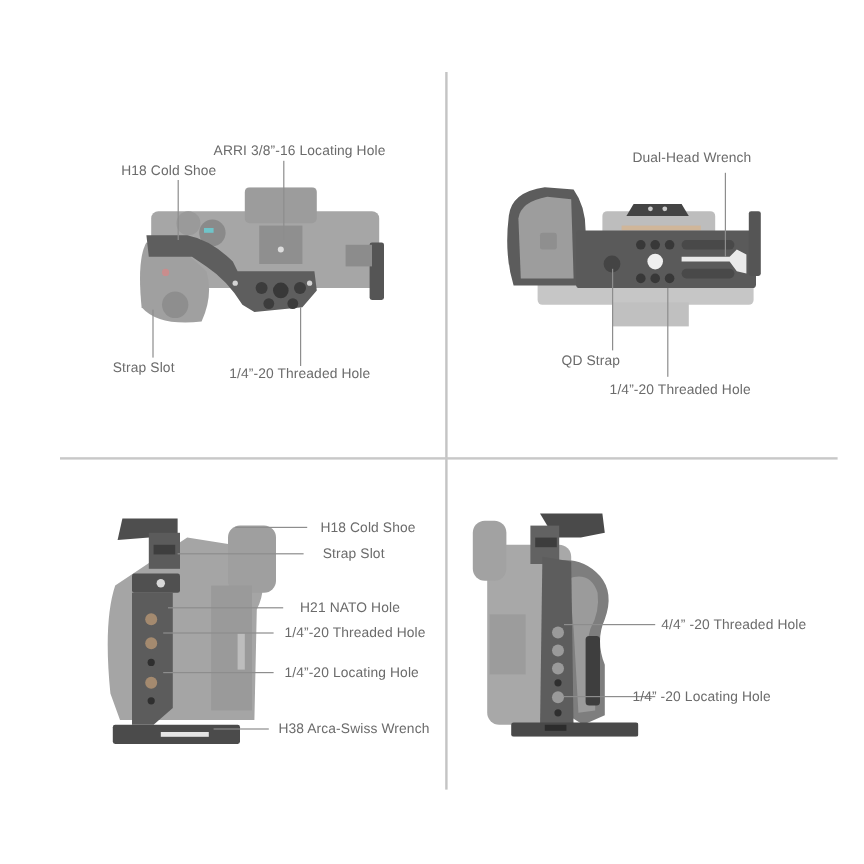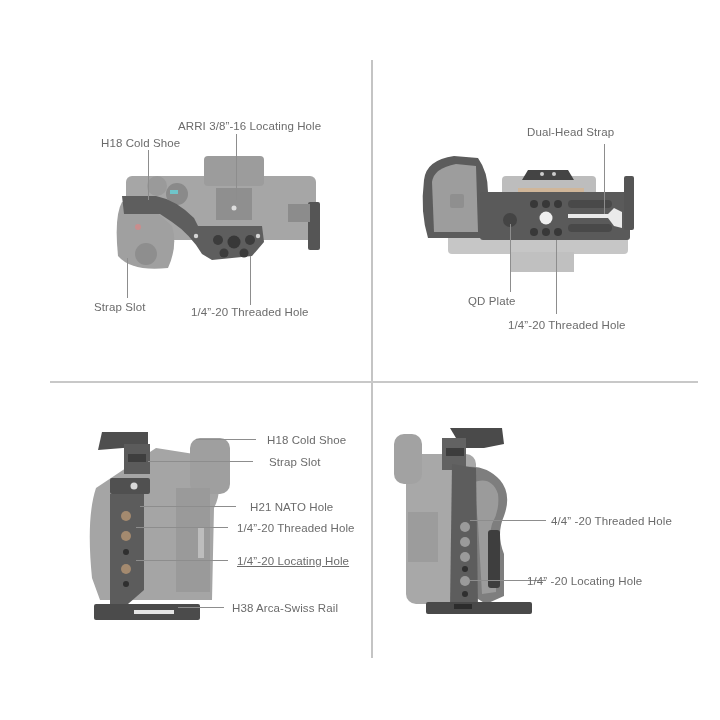--- a/index.html
+++ b/index.html
@@ -85,24 +85,24 @@
       <circle cx="128" cy="80" r="4" fill="#383838"></circle>
       <circle cx="140" cy="80" r="4" fill="#383838"></circle>
       <rect x="150" y="48" width="44" height="8" rx="4" fill="#494949"></rect>
       <rect x="150" y="72" width="44" height="8" rx="4" fill="#494949"></rect>
       <path d="M150 62 L190 62 L196 56 L204 60 L204 76 L196 74 L190 66 L150 66 Z" fill="#eaeaea"></path>
       <rect x="206" y="24" width="10" height="54" rx="2" fill="#555"></rect>
     </svg>
   </div>
 
   <div class="leader" style="left:604px;top:144px;width:1px;height:70px;"></div>
-  <div class="label" style="left:527px;top:125px;">Dual-Head Strap</div>
+  <div class="label" style="left:527px;top:125px;">Dual-Head Wrench</div>
 
   <div class="leader" style="left:510px;top:224px;width:1px;height:68px;"></div>
-  <div class="label" style="left:468px;top:294px;">QD Plate</div>
+  <div class="label" style="left:468px;top:294px;">QD Strap</div>
 
   <div class="leader" style="left:556px;top:240px;width:1px;height:74px;"></div>
   <div class="label" style="left:508px;top:318px;">1/4”-20 Threaded Hole</div>
 
   <div class="illus" style="left:86px;top:428px;">
     <svg width="148" height="192" viewBox="0 0 148 192">
 
       <path d="M10 60 Q0 90 6 150 L14 172 L126 172 L128 80 Q138 60 128 40 L108 26 L70 20 L40 40 Z" fill="#a5a5a5"></path>
       <rect x="104" y="10" width="40" height="56" rx="10" fill="#9f9f9f"></rect>
       <rect x="90" y="60" width="34" height="104" fill="#9a9a9a"></rect>
@@ -132,24 +132,24 @@
   <div class="leader" style="left:148px;top:461px;width:105px;height:1px;"></div>
   <div class="label" style="left:269px;top:455px;">Strap Slot</div>
 
   <div class="leader" style="left:140px;top:506px;width:96px;height:1px;"></div>
   <div class="label" style="left:250px;top:500px;">H21 NATO Hole</div>
 
   <div class="leader" style="left:136px;top:527px;width:92px;height:1px;"></div>
   <div class="label" style="left:237px;top:521px;">1/4”-20 Threaded Hole</div>
 
   <div class="leader" style="left:136px;top:560px;width:92px;height:1px;"></div>
-  <div class="label" style="left:237px;top:554px;text-decoration:underline;">1/4”-20 Locating Hole</div>
+  <div class="label" style="left:237px;top:554px;">1/4”-20 Locating Hole</div>
 
   <div class="leader" style="left:178px;top:607px;width:46px;height:1px;"></div>
-  <div class="label" style="left:232px;top:601px;">H38 Arca-Swiss Rail</div>
+  <div class="label" style="left:232px;top:601px;">H38 Arca-Swiss Wrench</div>
 
   <div class="illus" style="left:392px;top:424px;">
     <svg width="140" height="190" viewBox="0 0 140 190">
 
       <rect x="14" y="30" width="70" height="150" rx="10" fill="#a8a8a8"></rect>
       <rect x="2" y="10" width="28" height="50" rx="10" fill="#a2a2a2"></rect>
       <rect x="16" y="88" width="30" height="50" fill="#9c9c9c"></rect>
 
       <path d="M58 4 L110 4 L112 20 L92 24 L70 24 Z" fill="#4a4a4a"></path>
       <rect x="50" y="14" width="24" height="32" fill="#626262"></rect>

